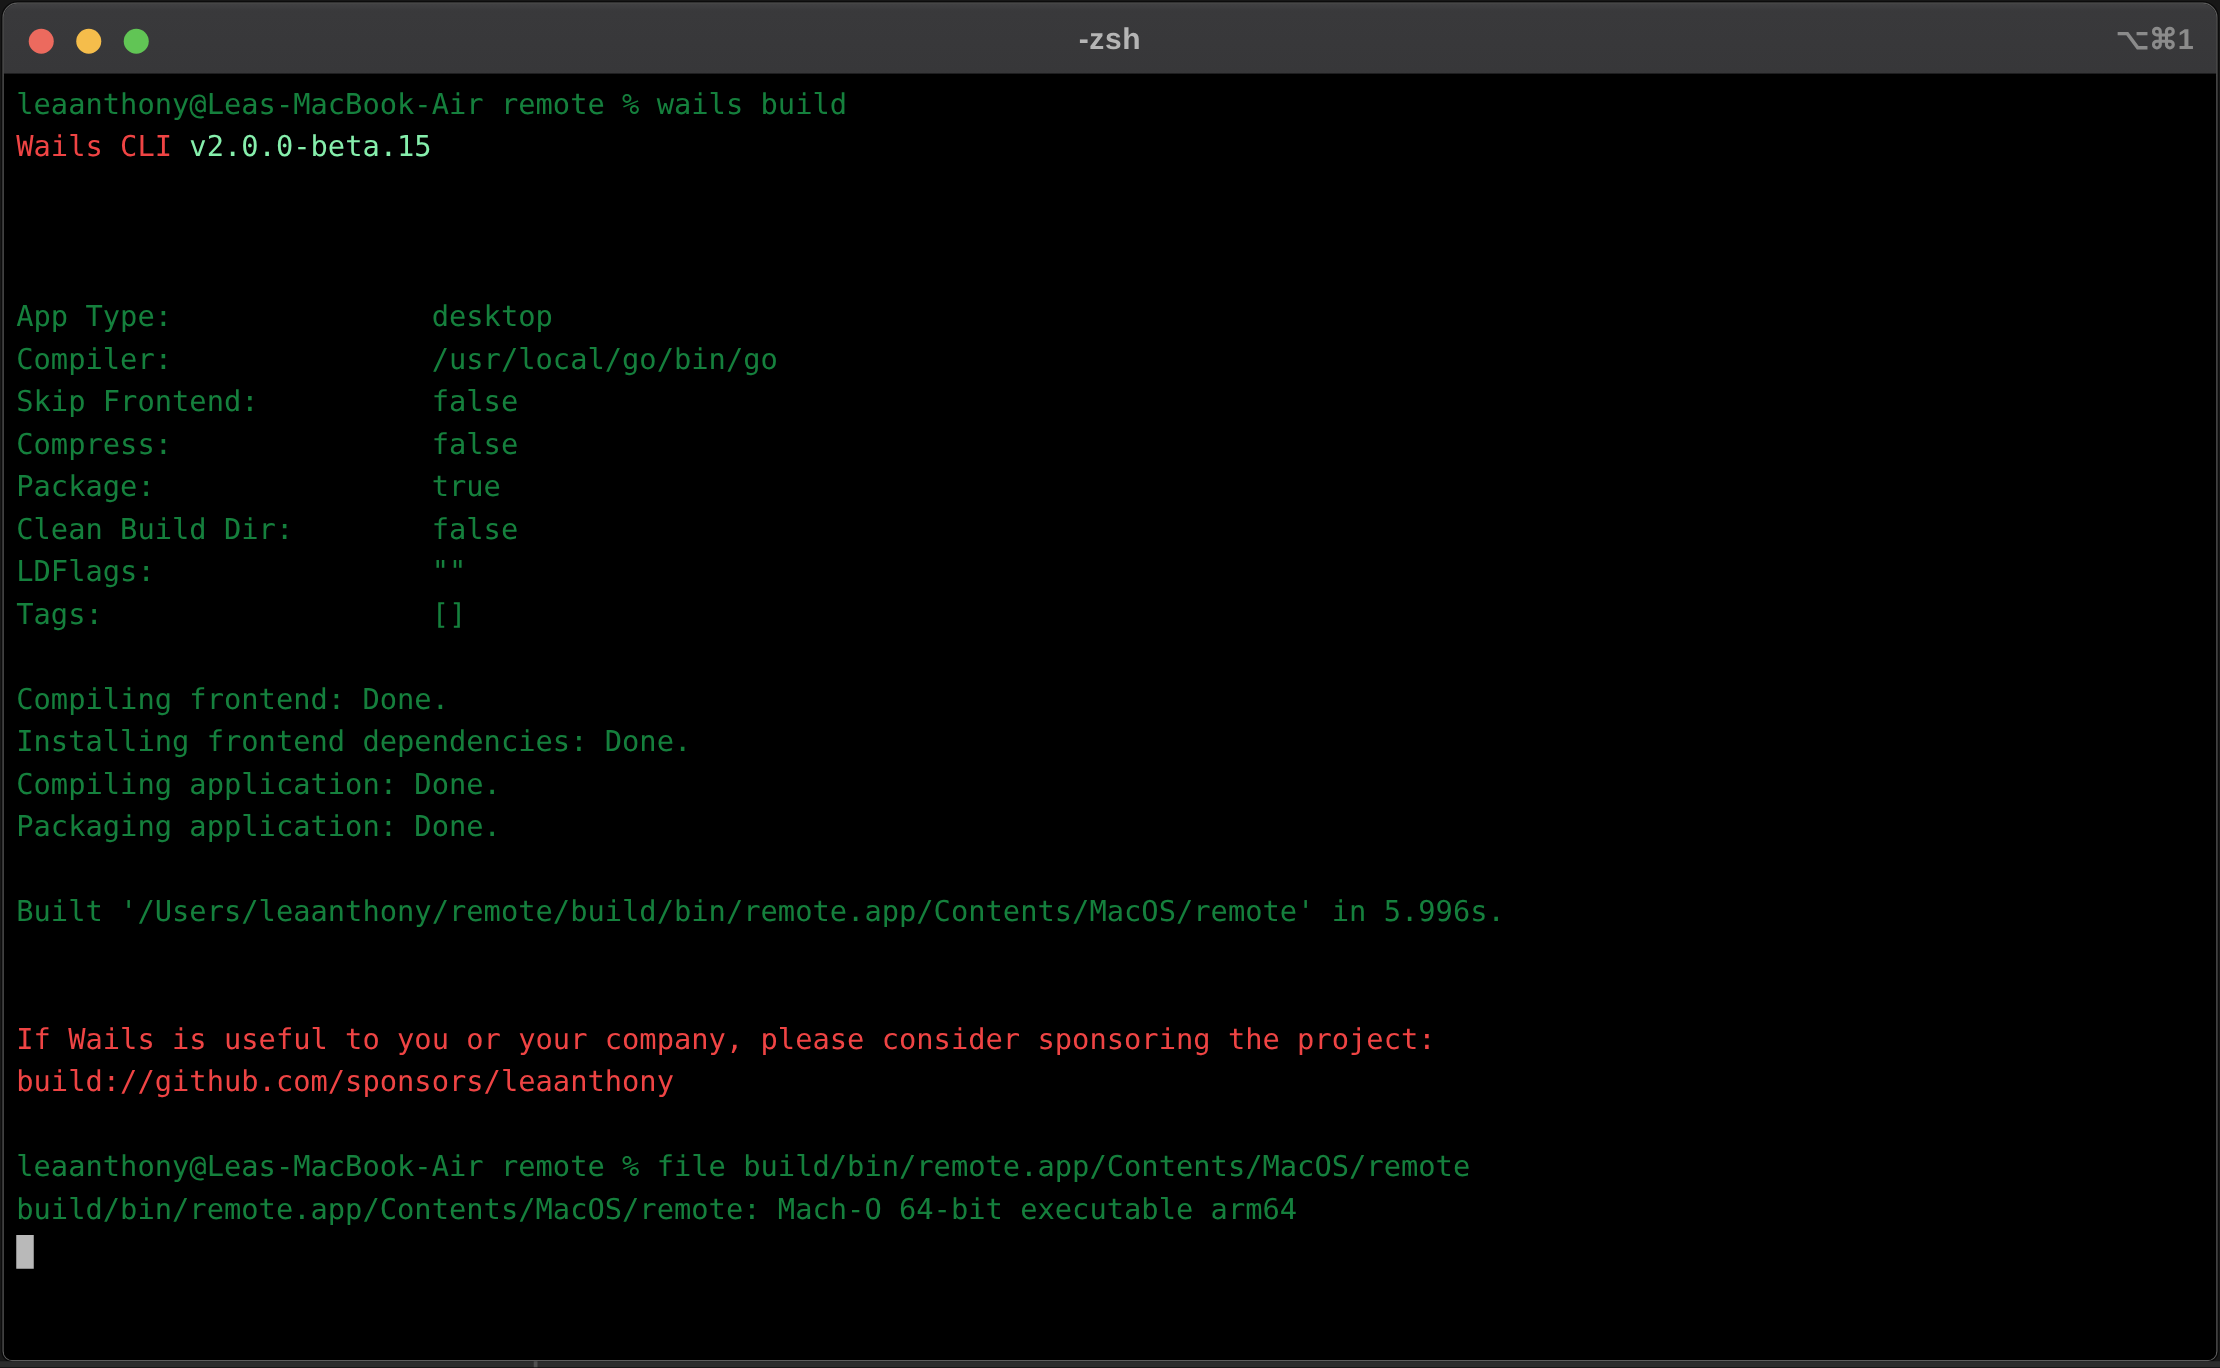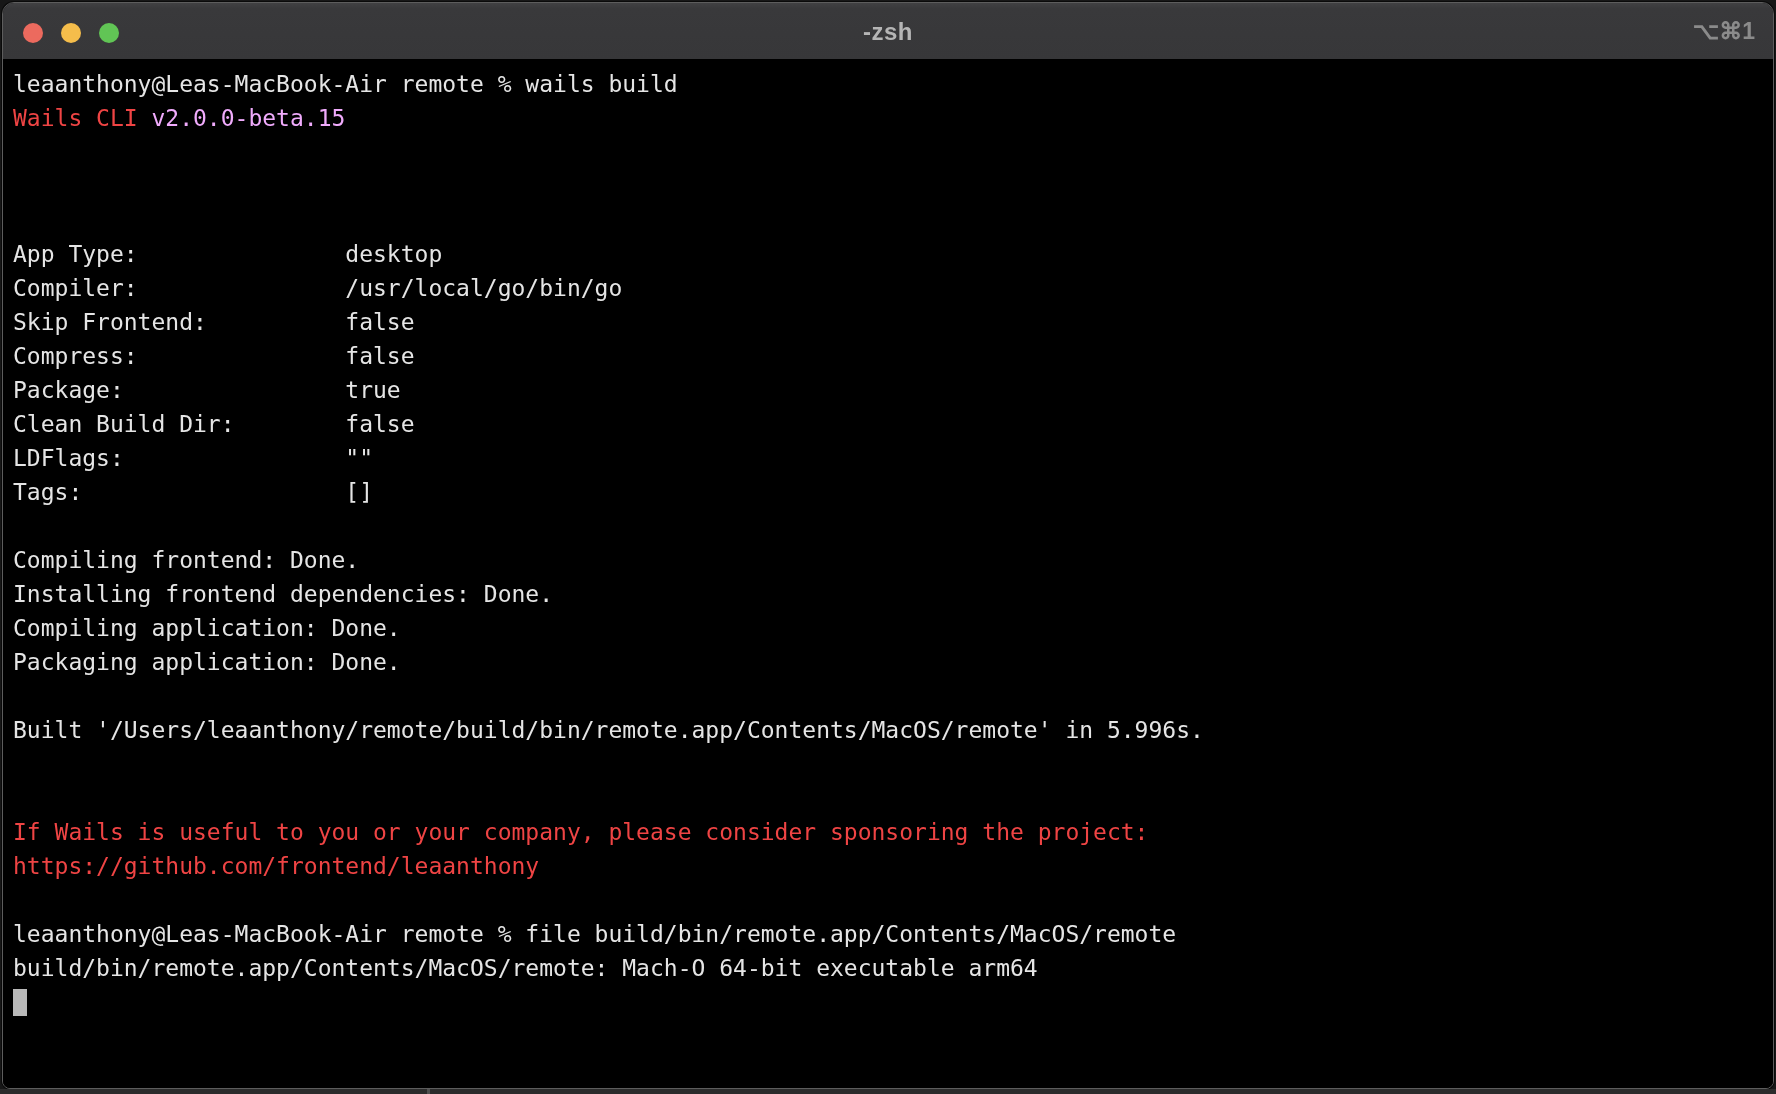--- a/index.html
+++ b/index.html
@@ -44,23 +44,23 @@
     cursor: text;
   }
   .line {
     height: 34px;
     white-space: pre;
     font-family: "DejaVu Sans Mono", "Liberation Mono", monospace;
     font-size: 23px;
     line-height: 34px;
     color: #e9e9e9;
   }
-  .seg-default { color: #e5e5e5; }
+  .seg-default { color: #15803d; }
   .seg-yellow  { color: #ef4444; }
-  .seg-red     { color: #f0abfc; }
+  .seg-red     { color: #86efac; }
 
   .cursor {
     display: inline-block;
     width: 14px; height: 27px;
     background: #b9b9b9;
     vertical-align: -6px;
   }
 
   .bottom-strip {
     position: absolute; left: 0; right: 0; bottom: 0; height: 5px;
@@ -101,21 +101,21 @@
       <div class="line"></div>
       <div class="line"><span class="seg-default">Compiling frontend: Done.</span></div>
       <div class="line"><span class="seg-default">Installing frontend dependencies: Done.</span></div>
       <div class="line"><span class="seg-default">Compiling application: Done.</span></div>
       <div class="line"><span class="seg-default">Packaging application: Done.</span></div>
       <div class="line"></div>
       <div class="line"><span class="seg-default">Built '/Users/leaanthony/remote/build/bin/remote.app/Contents/MacOS/remote' in 5.996s.</span></div>
       <div class="line"></div>
       <div class="line"></div>
       <div class="line"><span class="seg-yellow">If Wails is useful to you or your company, please consider sponsoring the project:</span></div>
-      <div class="line"><span class="seg-yellow">https://github.com/frontend/leaanthony</span></div>
+      <div class="line"><span class="seg-yellow">build://github.com/sponsors/leaanthony</span></div>
       <div class="line"></div>
       <div class="line"><span class="seg-default">leaanthony@Leas-MacBook-Air remote % file build/bin/remote.app/Contents/MacOS/remote</span></div>
       <div class="line"><span class="seg-default">build/bin/remote.app/Contents/MacOS/remote: Mach-O 64-bit executable arm64</span></div>
       <div class="line"><span class="cursor"></span></div>
     </div>
 </div>
 <div class="bottom-strip">
   <div class="tick"></div>
 </div>
 

